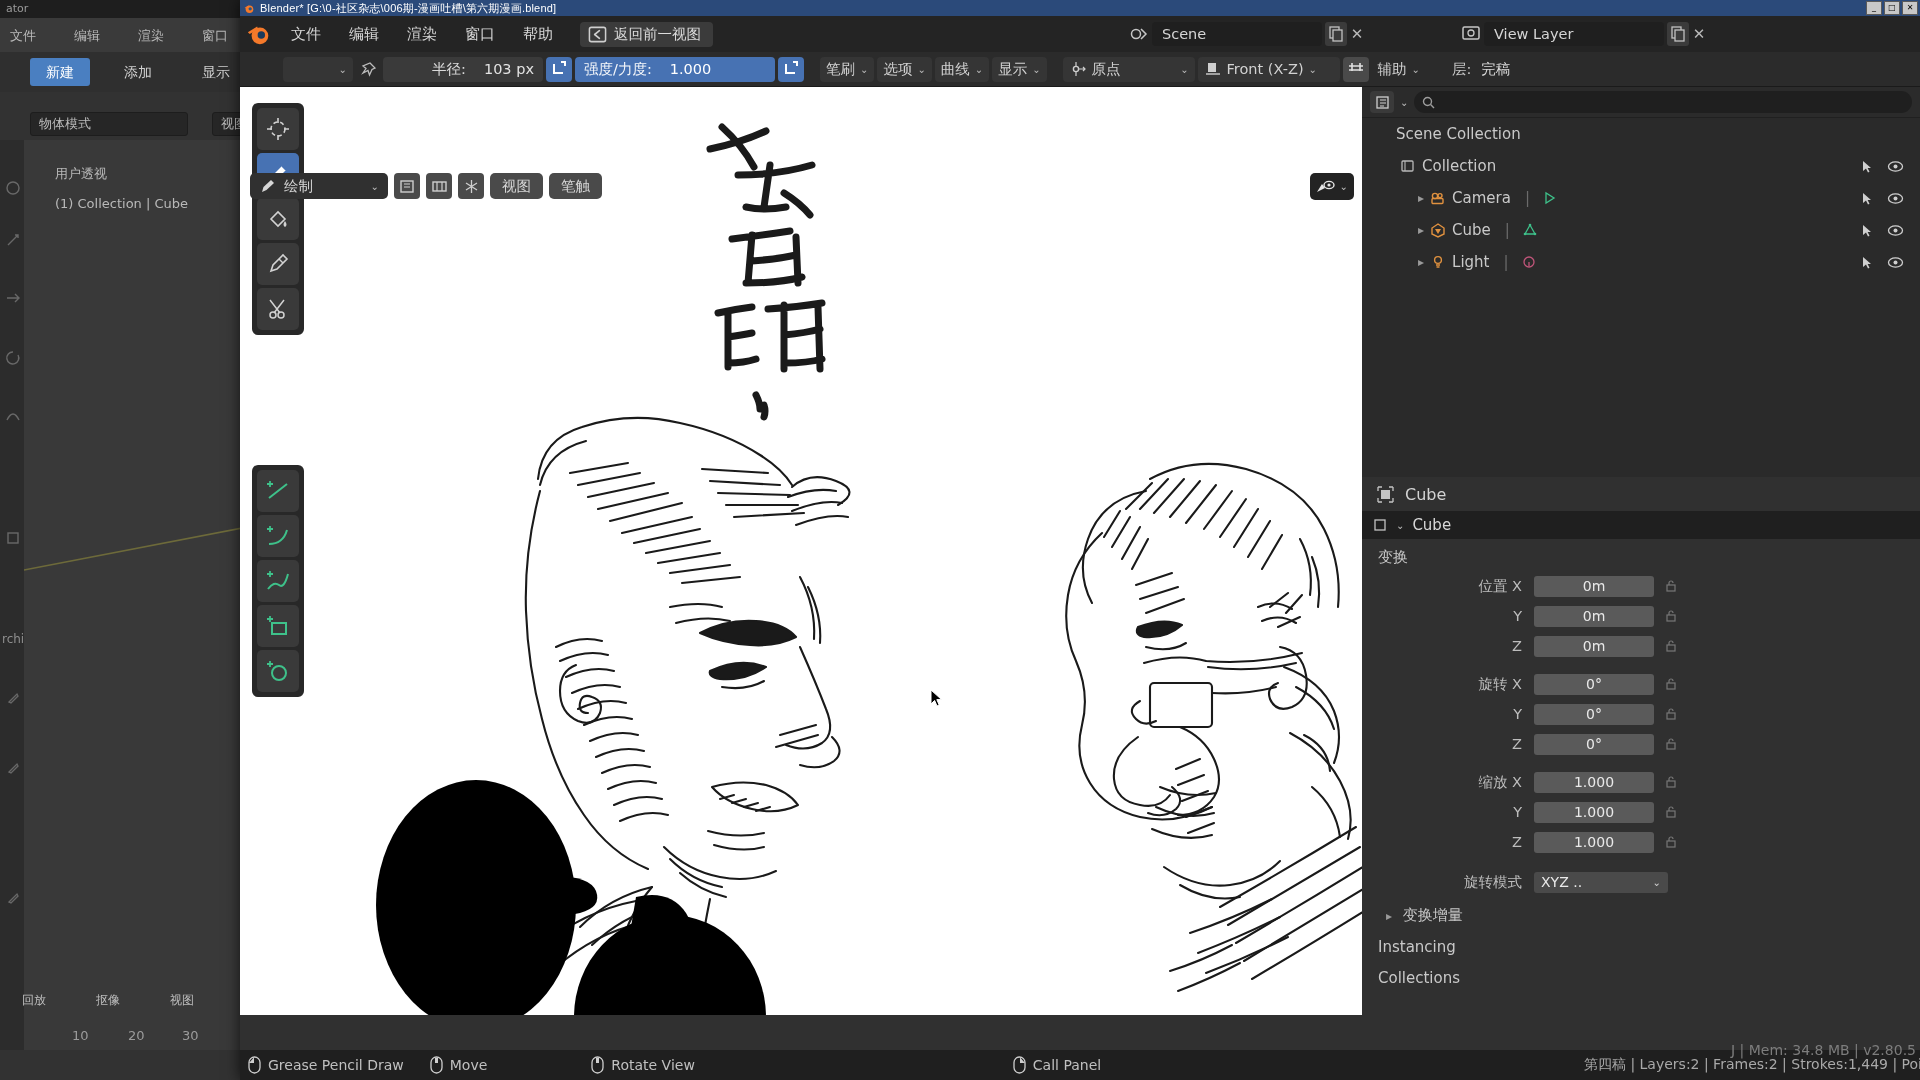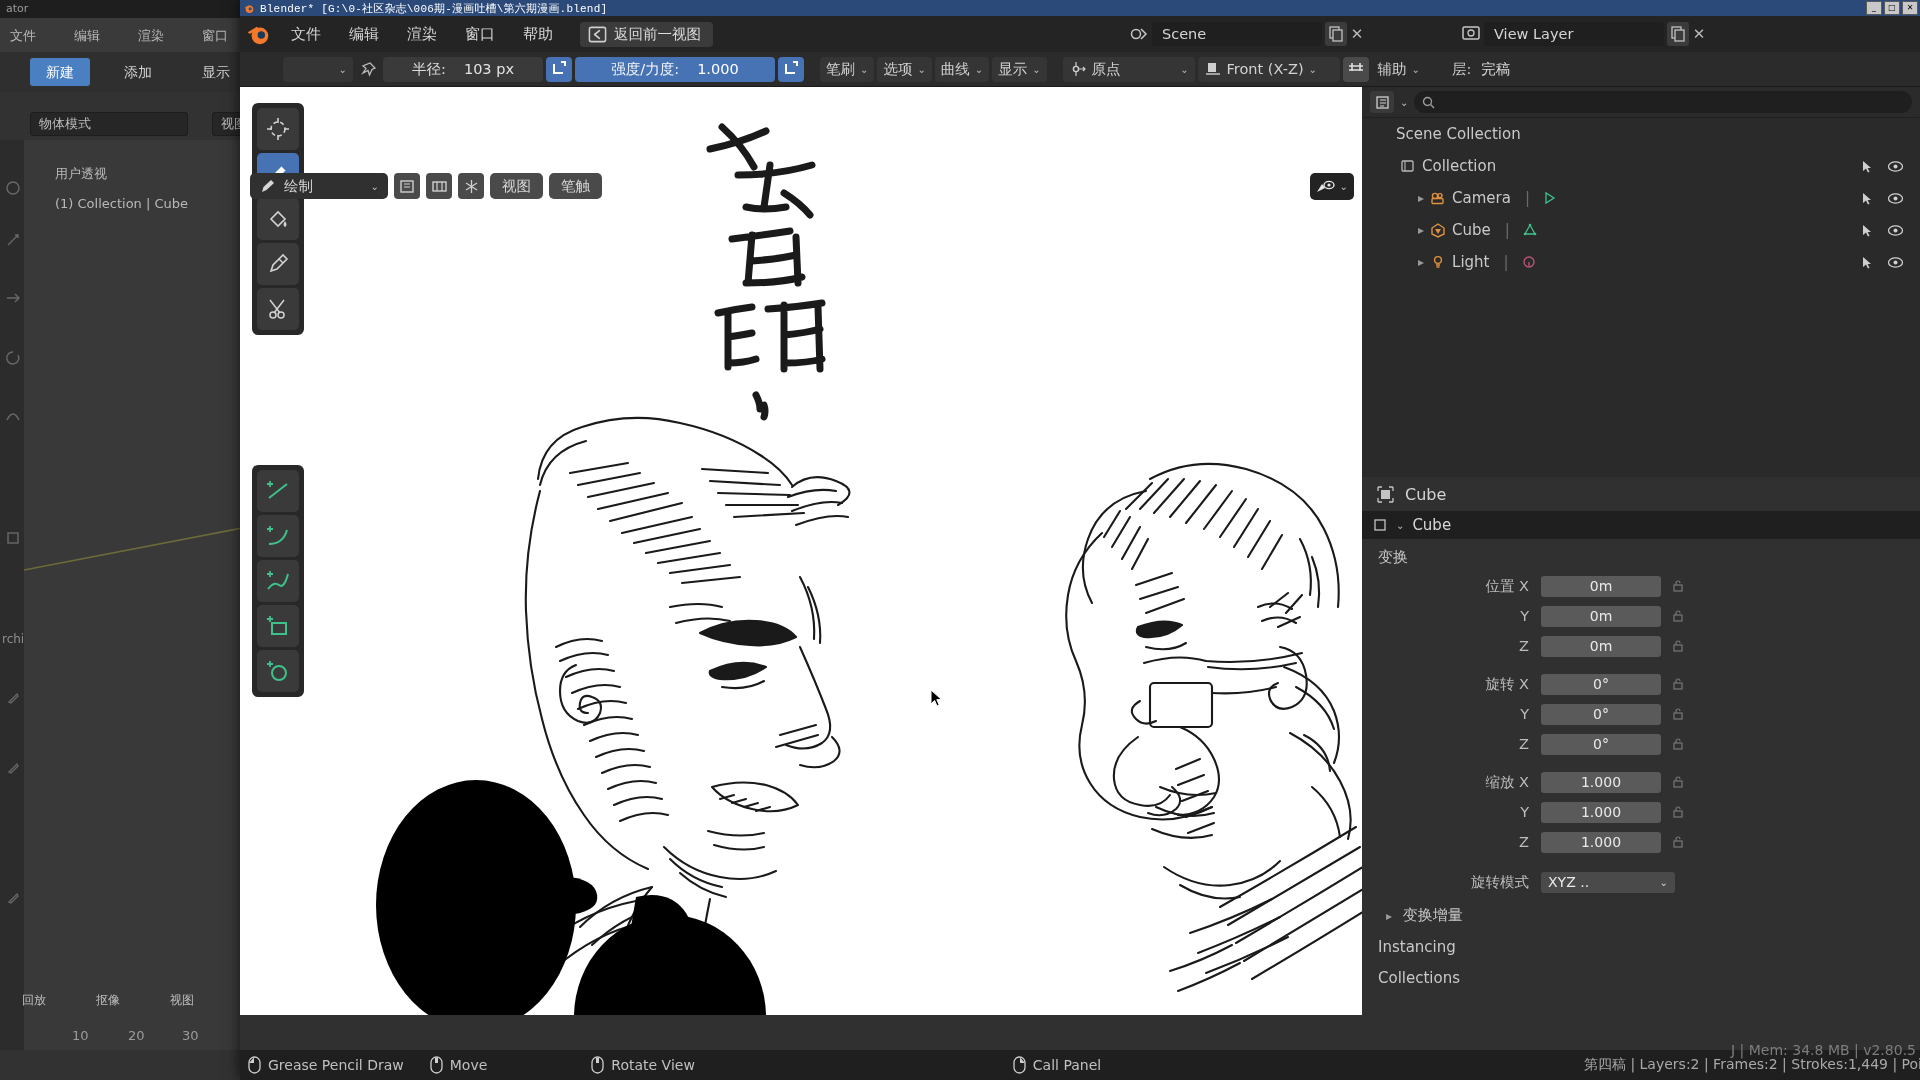--- a/index.html
+++ b/index.html
@@ -27,21 +27,21 @@
   .rail-ico{position:absolute;left:5px;width:16px;height:16px;opacity:.55;}
   .bg-bottombar{position:absolute;left:0;top:984px;width:250px;height:40px;}
   .bg-bb{position:absolute;top:992px;font-size:12px;color:#bdbdbd;}
   .bg-ruler{position:absolute;left:0;top:1024px;width:250px;height:30px;font-size:13px;color:#9b9b9b;}
   .bg-ruler span{position:absolute;top:4px;}
 
   
   .blender{position:absolute;left:240px;top:0px;width:1680px;height:1080px;background:#1d1d1d;box-shadow:0 0 14px rgba(0,0,0,.7);}
   .bl-title{position:relative;height:16px;background:#2b4a7a;display:flex;align-items:center;padding:0 4px;}
   .bl-title .bico{width:11px;height:11px;margin-right:5px;flex:0 0 auto;}
-  .bl-title .txt{font-family:Liberation Mono, monospace;font-size:11px;color:#ffffff;white-space:nowrap;letter-spacing:.2px;}
+  .bl-title .txt{font-family:Liberation Sans, sans-serif;font-size:11px;color:#ffffff;white-space:nowrap;letter-spacing:.2px;}
   .bl-title .wbtns{position:absolute;right:2px;top:1px;display:flex;gap:2px;}
   .bl-title .wb{width:14px;height:12px;background:#c8c8c8;border:1px solid #5a5a5a;color:#000;font-size:8px;line-height:12px;text-align:center;}
 
   
   .bl-topbar{height:36px;background:#242424;display:flex;align-items:center;padding:0 6px;gap:2px;position:relative;}
   .bl-logo{width:26px;height:26px;margin-right:4px;}
   .tb-menu{font-size:15px;color:#d6d6d6;padding:4px 13px;border-radius:4px;white-space:nowrap;}
   .tb-btn{display:flex;align-items:center;gap:7px;background:#3b3b3b;border-radius:4px;padding:3px 12px 3px 8px;margin-left:12px;font-size:14.5px;color:#dcdcdc;}
   .tb-btn .ic{width:19px;height:19px;flex:0 0 auto;}
   .tb-scene{position:absolute;left:888px;top:6px;display:flex;align-items:center;height:24px;}
@@ -87,21 +87,21 @@
   .dot{width:18px;height:18px;border-radius:50%;}
 
   
   .rpanel{position:absolute;left:1122px;top:0;width:558px;height:963px;background:#303030;}
   .outliner{position:absolute;left:0;top:0;width:558px;height:390px;background:#2a2a2a;}
   .ol-head{height:30px;background:#2b2b2b;display:flex;align-items:center;padding:0 8px;gap:6px;border-bottom:1px solid #202020;}
   .ol-search{height:22px;background:#1f1f1f;border-radius:11px;flex:1;display:flex;align-items:center;padding:0 8px;gap:6px;}
   .ol-row{height:32px;display:flex;align-items:center;padding:0 6px;font-size:15px;color:#c9c9c9;gap:6px;margin-left:24px;}
   .ol-eyes{margin-left:auto;display:flex;gap:12px;align-items:center;padding-right:10px;}
   .props{position:absolute;left:0;top:390px;width:558px;height:573px;background:#303030;}
-  .pr-row{display:flex;align-items:center;height:30px;font-size:15px;color:#c4c4c4;padding:0 17px;}
+  .pr-row{display:flex;align-items:center;height:30px;font-size:15px;color:#c4c4c4;padding:0 10px;}
   .pr-label{width:150px;text-align:right;padding-right:12px;font-size:14.5px;color:#bdbdbd;}
   .pr-field{width:120px;height:21px;line-height:21px;background:#5a5a5a;border-radius:3px;text-align:center;font-size:14px;color:#e9e9e9;}
   .pr-field.dk{background:#4a4a4a;}
   .pr-lock{width:18px;margin-left:8px;opacity:.55;}
   .pr-sec{font-size:15px;color:#c9c9c9;padding:9px 10px 4px 16px;}
   .pr-title{display:flex;align-items:center;gap:10px;height:34px;padding:0 14px;font-size:16px;color:#d3d3d3;}
   .pr-bar{display:flex;align-items:center;gap:8px;height:28px;padding:0 10px;background:#1f1f1f;font-size:15px;color:#d8d8d8;}
 
   
   .bl-status{position:absolute;left:0;bottom:0;width:1680px;height:30px;background:#1f1f1f;display:flex;align-items:center;padding:0 8px;font-size:14px;color:#c0c0c0;}
@@ -268,31 +268,31 @@
     <div class="bl-header">
       <div style="width:36px"></div>
       <div class="hd-drop" style="min-width:58px;justify-content:flex-end">
         <span class="hd-chev">⌄</span>
       </div>
       <div class="hd-pin">
         <svg width="17" height="17" viewBox="0 0 17 17">
             <path d="M10 2 L15 7 L12 8.5 L9.5 14 L8 9.5 L3 12 L6 7.5 L3 5 Z" fill="none" stroke="#bdbdbd" stroke-width="1.3"></path>
           </svg>
       </div>
-      <div class="hd-num" style="width:142px;justify-content:center">
+      <div class="hd-num" style="width:142px;justify-content:flex-end">
         <span class="lbl">半径:</span>
         <span class="val">103 px</span>
       </div>
       <div class="hd-icobtn blue">
         <svg width="16" height="16" viewBox="0 0 16 16">
             <path d="M3 3 v9 h9" fill="none" stroke="#fff" stroke-width="2"></path>
             <path d="M10 1 l4 0 0 4" fill="none" stroke="#fff" stroke-width="2"></path>
           </svg>
       </div>
-      <div class="hd-num blue" style="width:182px;justify-content:center">
+      <div class="hd-num blue" style="width:182px;justify-content:flex-start">
         <span class="lbl">强度/力度:</span>
         <span class="val">1.000</span>
       </div>
       <div class="hd-icobtn blue">
         <svg width="16" height="16" viewBox="0 0 16 16">
             <path d="M3 3 v9 h9" fill="none" stroke="#fff" stroke-width="2"></path>
             <path d="M10 1 l4 0 0 4" fill="none" stroke="#fff" stroke-width="2"></path>
           </svg>
       </div>
       <div class="hd-sep"></div>

